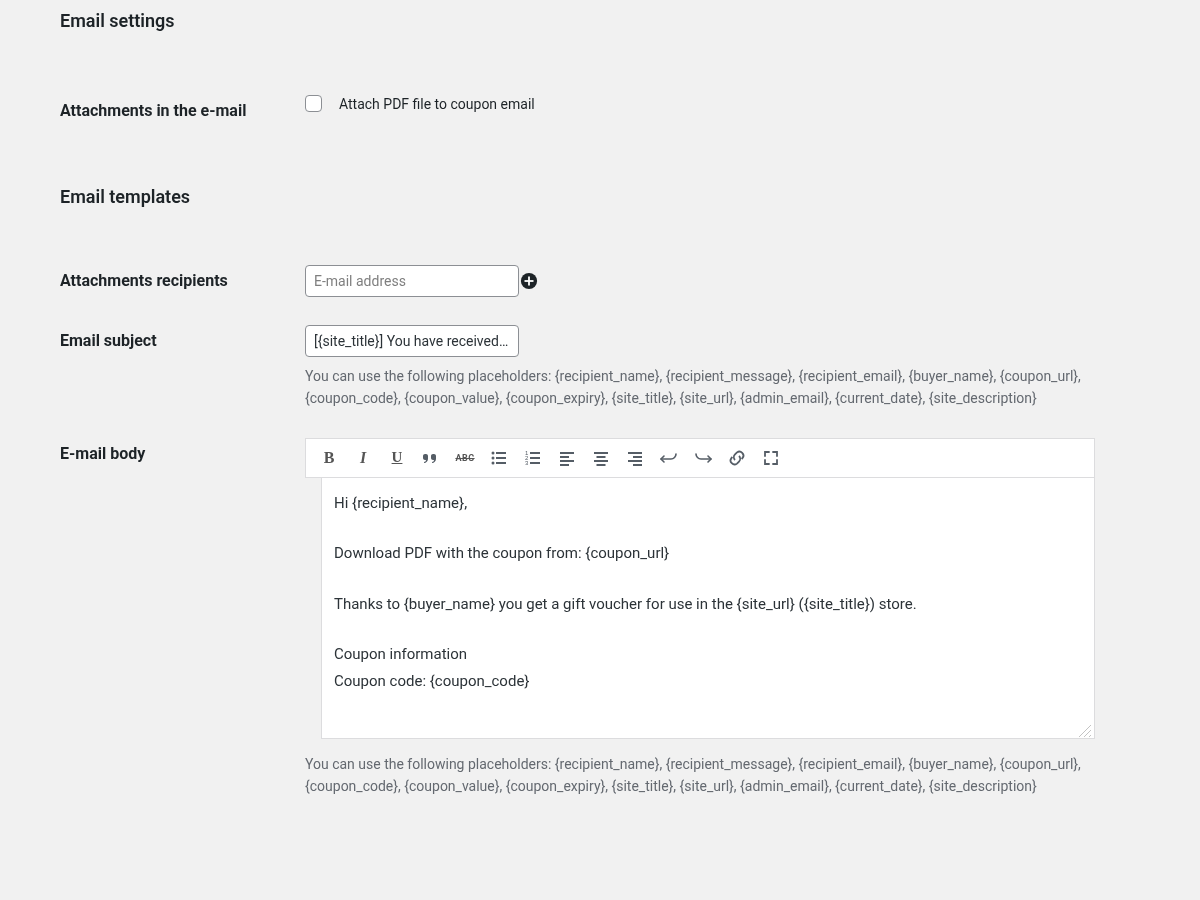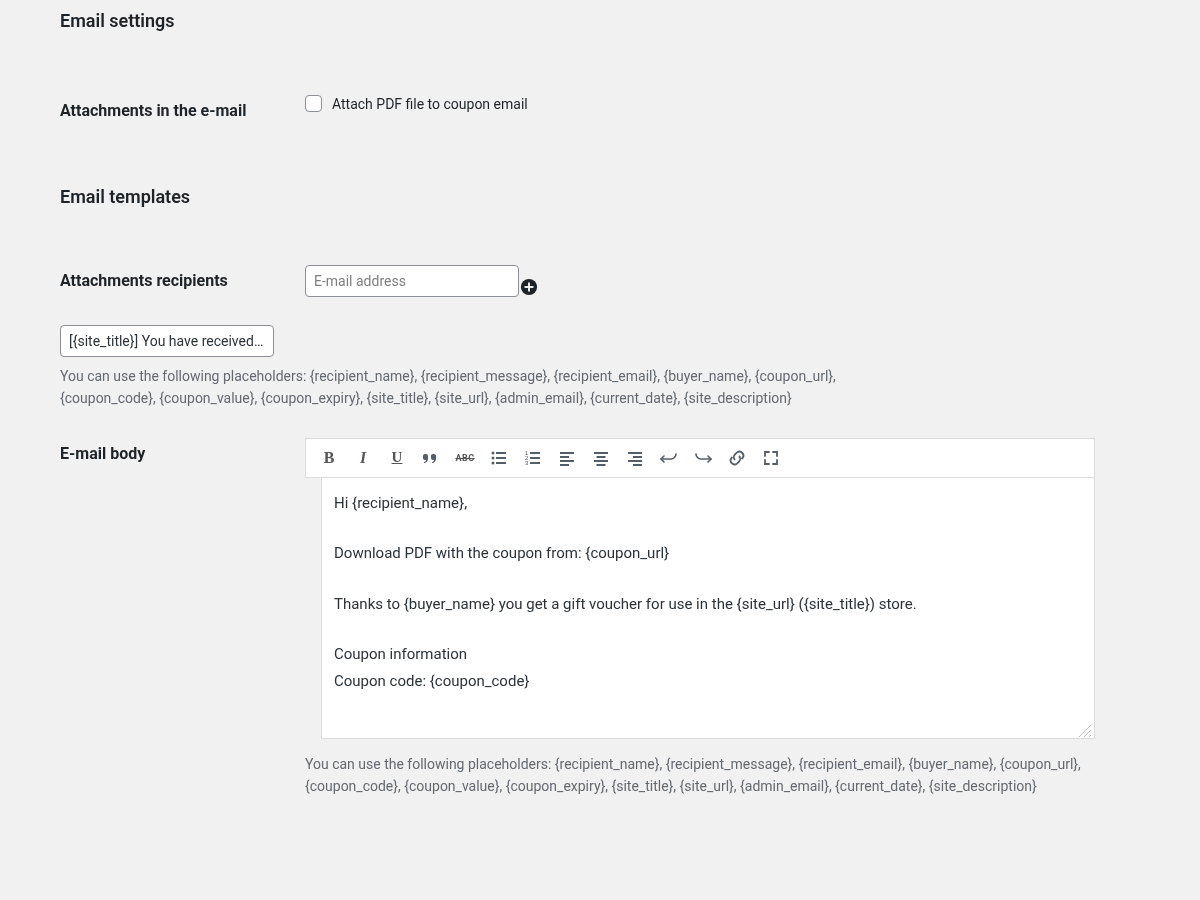--- a/index.html
+++ b/index.html
@@ -36,21 +36,21 @@
     color: #1d2327;
     font-weight: bold;
   }
   .field-col {
     flex: 1 1 auto;
     max-width: 800px;
   }
   .checkbox-line {
     display: flex;
     align-items: center;
-    gap: 10px;
+    gap: 17px;
   }
   input[type="checkbox"].wp-checkbox {
     appearance: none;
     width: 17px;
     height: 17px;
     border: 1px solid #8c8f94;
     border-radius: 4px;
     background: #fff;
     margin: 0;
   }
@@ -70,21 +70,21 @@
     font-family: inherit;
     white-space: nowrap;
     overflow: hidden;
     text-overflow: ellipsis;
   }
   input[type="text"].wp-input::placeholder {
     color: #7f7f7f;
   }
   .inline-row {
     display: flex;
-    align-items: flex-end;
+    align-items: center;
   }
   .add-icon {
     width: 20px;
     height: 20px;
     display: inline-flex;
     align-items: center;
     justify-content: center;
   }
   .help-text {
     color: #646970;
@@ -184,20 +184,21 @@
             <circle cx="10" cy="10" r="9" fill="#1d2327"></circle>
             <rect x="9" y="5" width="2" height="10" fill="#fff"></rect>
             <rect x="5" y="9" width="10" height="2" fill="#fff"></rect>
           </svg>
         </span>
       </div>
     </div>
   </div>
 
   <div class="row">
+    <div class="label-col">Email subject</div>
     <div class="field-col">
       <input type="text" class="wp-input" value="[{site_title}] You have received a gift voucher" style="">
       <div class="help-text">You can use the following placeholders: {recipient_name}, {recipient_message}, {recipient_email}, {buyer_name}, {coupon_url}, {coupon_code}, {coupon_value}, {coupon_expiry}, {site_title}, {site_url}, {admin_email}, {current_date}, {site_description}</div>
     </div>
   </div>
 
   <div class="row">
     <div class="label-col">E-mail body</div>
     <div class="field-col">
       <div class="editor-wrap">

